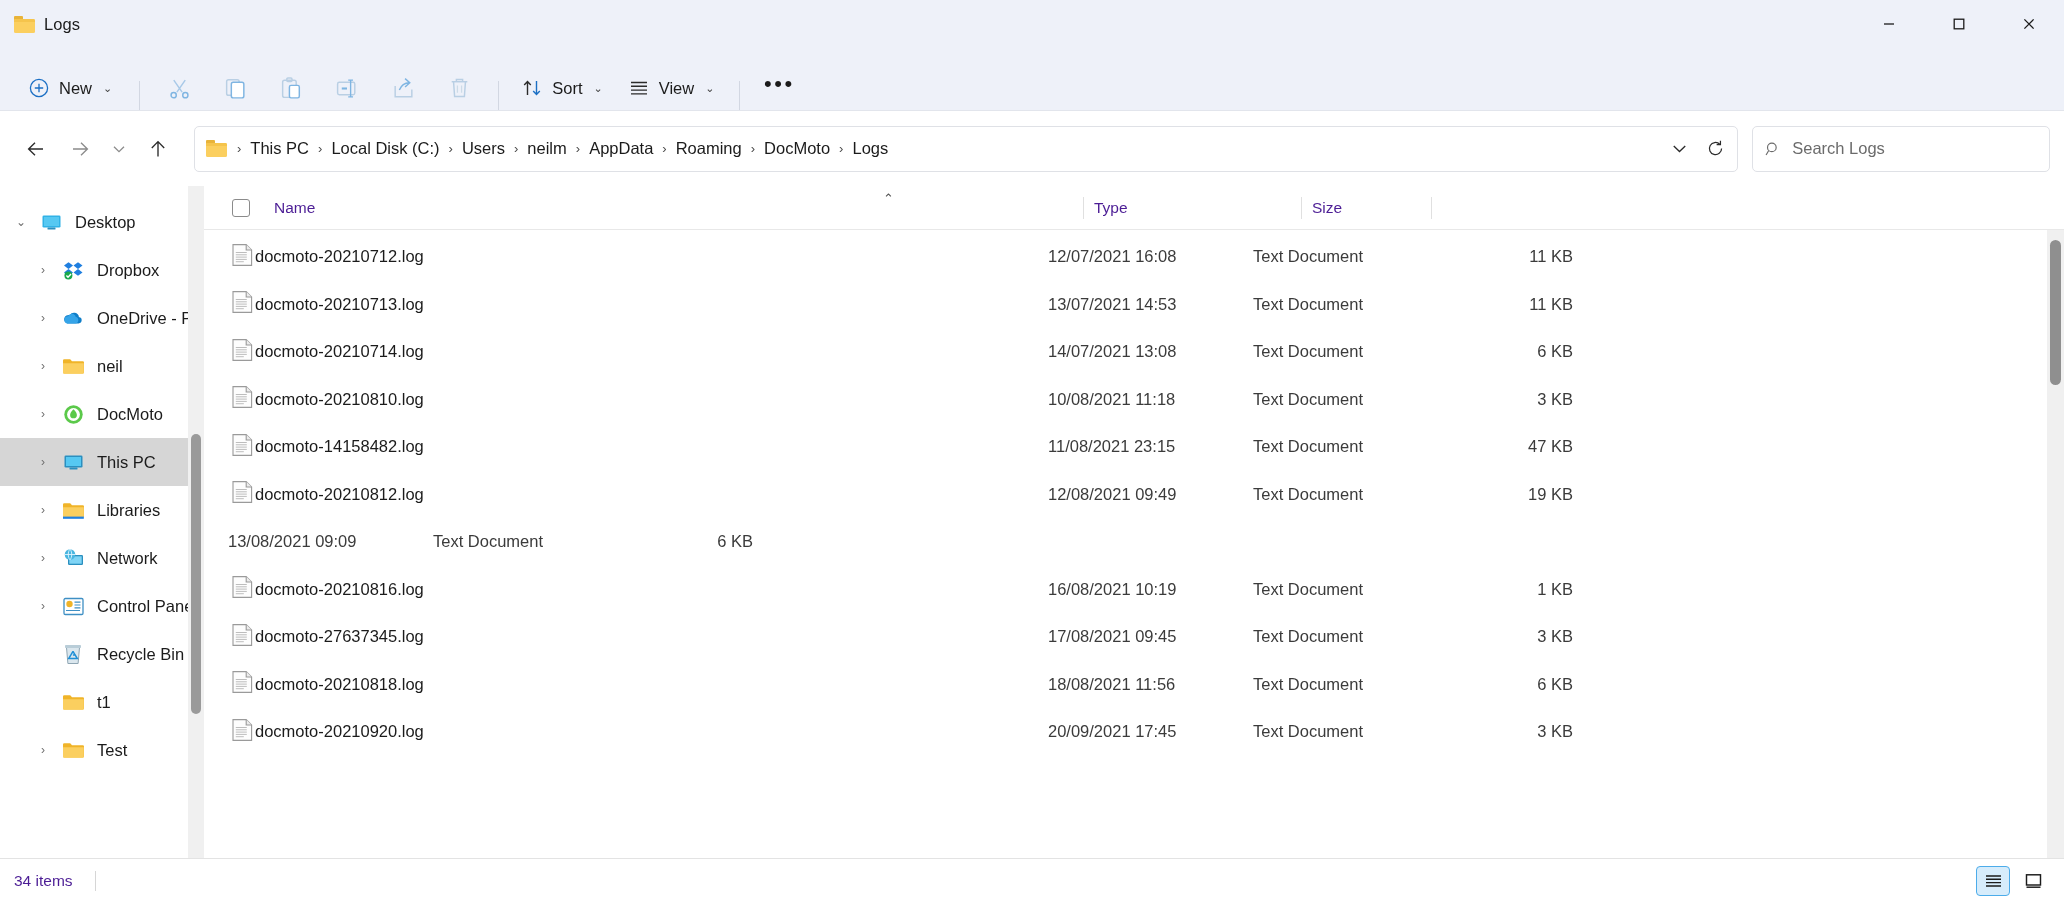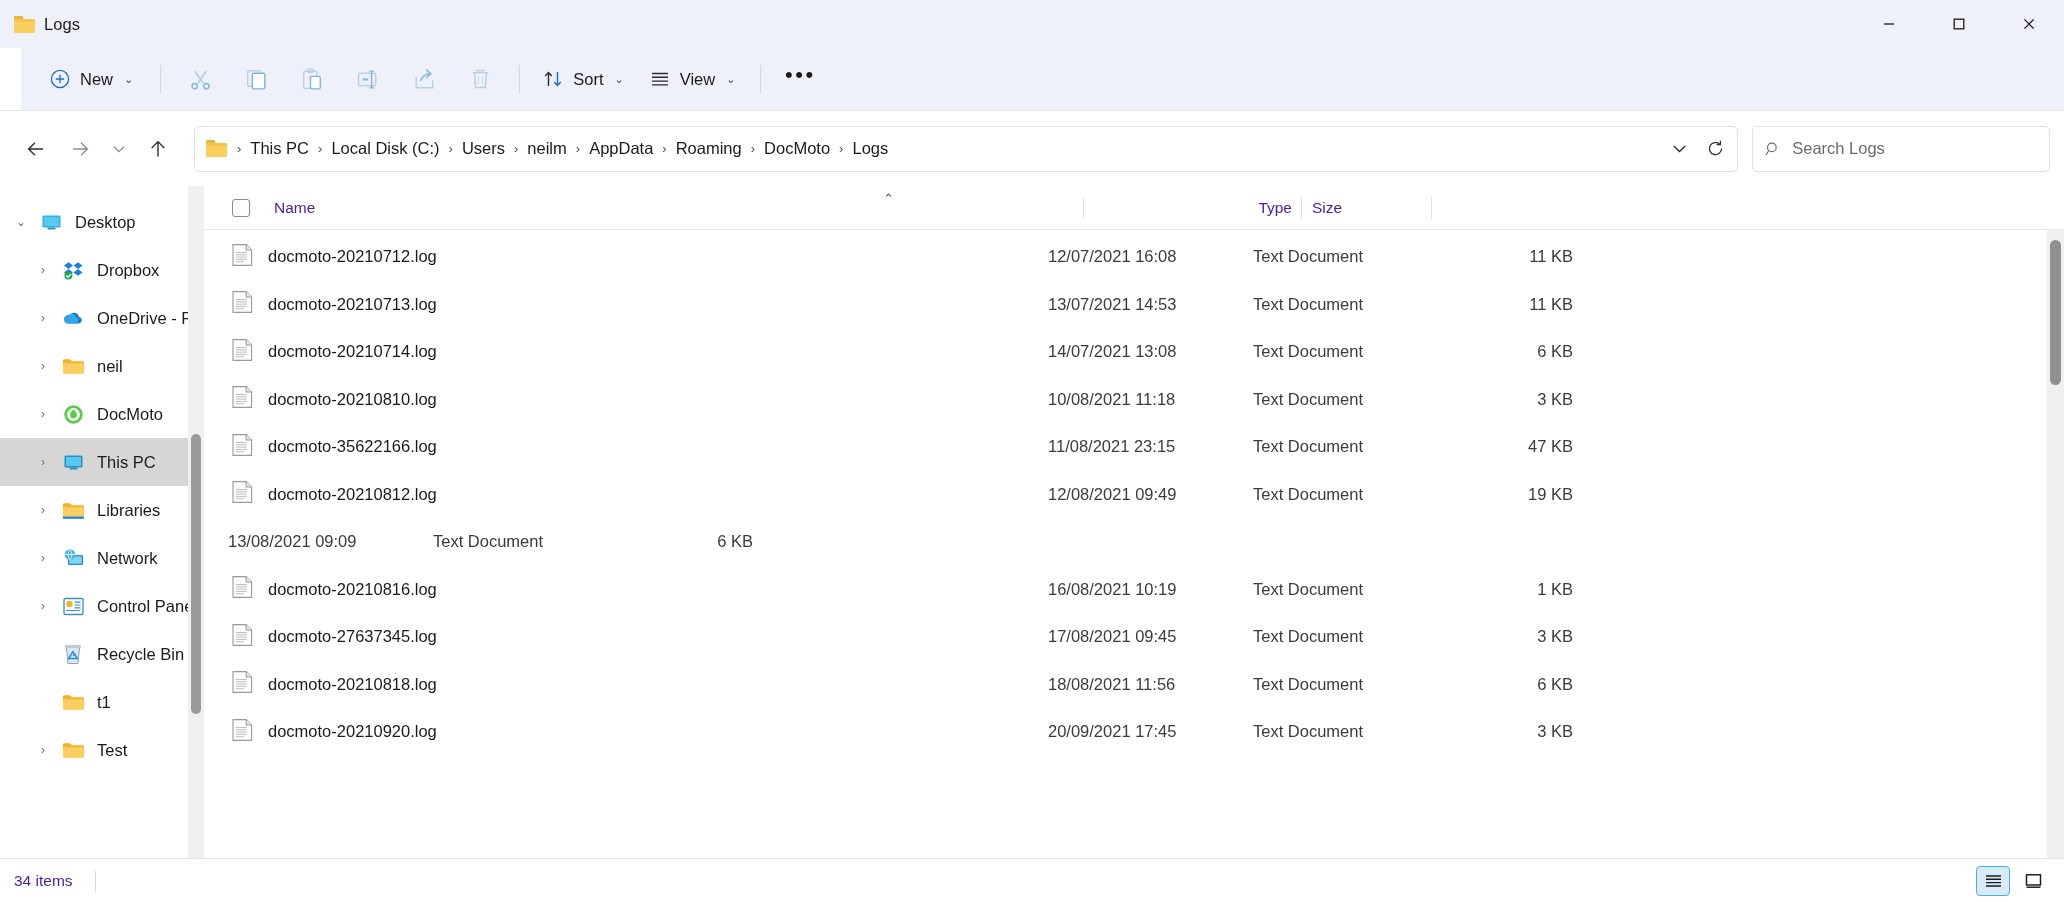--- a/index.html
+++ b/index.html
@@ -76,25 +76,24 @@
     display: flex; align-items: center; justify-content: center;
     color: #1b1b1b;
   }
   .win-btn svg { display: block; }
 
   
   .toolbar {
     height: 62px;
     background: #eef1f9;
     display: flex;
-    align-items: center;
+    align-items: flex-end;
     padding-left: 16px;
     flex: 0 0 62px;
     gap: 0px;
-    margin-left: 21px;
   }
   .tb-item {
     height: 44px;
     display: flex;
     align-items: center;
     justify-content: center;
     border-radius: 5px;
     cursor: default;
     color: #1b1b1b;
   }
@@ -319,21 +318,21 @@
     height: 44px;
   }
   .chk {
     width: 18px; height: 18px;
     border: 1.6px solid #8b8b8b;
     border-radius: 3px;
     background: #fff;
   }
   .col-name { width: 820px; flex: 0 0 820px; }
   .col-date { width: 205px; flex: 0 0 205px; }
-  .col-type { width: 218px; flex: 0 0 218px; justify-content: flex-end; }
+  .col-type { width: 218px; flex: 0 0 218px; }
   .col-size { width: 130px; flex: 0 0 130px; }
 
   .rows {
     flex: 1 1 auto;
     overflow: hidden;
     position: relative;
     padding-top: 3px;
   }
   .row {
     height: 47.5px;
@@ -346,21 +345,21 @@
     font-size: 16.5px;
     color: #3b3b3b;
     padding: 0 10px;
     white-space: nowrap;
     overflow: hidden;
     text-overflow: ellipsis;
   }
   .cell.name {
     display: flex;
     align-items: center;
-    gap: 15px;
+    gap: 2px;
     color: #1b1b1b;
     padding-left: 14px;
   }
   .cell.size { text-align: right; padding-right: 18px; }
 
   .file-ico { flex: 0 0 auto; }
 
   .list-scrollbar {
     position: absolute;
     right: 0;
@@ -827,21 +826,21 @@
             <div class="cell col-type">Text Document</div>
             <div class="cell size col-size">3 KB</div>
           </div>
           <div class="row">
             <div class="cell name col-name">
               <span class="file-ico"><svg width="21" height="24" viewBox="0 0 21 24">
                   <path d="M1 1.6h13.2L19.6 7v15.4H1z" fill="#fdfdfd" stroke="#9a9a9a" stroke-width="1.1"></path>
                   <path d="M14.2 1.6V7h5.4" fill="#ececec" stroke="#9a9a9a" stroke-width="1.1"></path>
                   <path d="M3.8 9.5h11M3.8 11.8h11M3.8 14.1h11M3.8 16.4h11M3.8 18.7h8" stroke="#b9b9b9" stroke-width="0.95"></path>
                 </svg></span>
-              <span>docmoto-35622166.log</span>
+              <span>docmoto-14158482.log</span>
             </div>
             <div class="cell col-date">11/08/2021 23:15</div>
             <div class="cell col-type">Text Document</div>
             <div class="cell size col-size">47 KB</div>
           </div>
           <div class="row">
             <div class="cell name col-name">
               <span class="file-ico"><svg width="21" height="24" viewBox="0 0 21 24">
                   <path d="M1 1.6h13.2L19.6 7v15.4H1z" fill="#fdfdfd" stroke="#9a9a9a" stroke-width="1.1"></path>
                   <path d="M14.2 1.6V7h5.4" fill="#ececec" stroke="#9a9a9a" stroke-width="1.1"></path>

